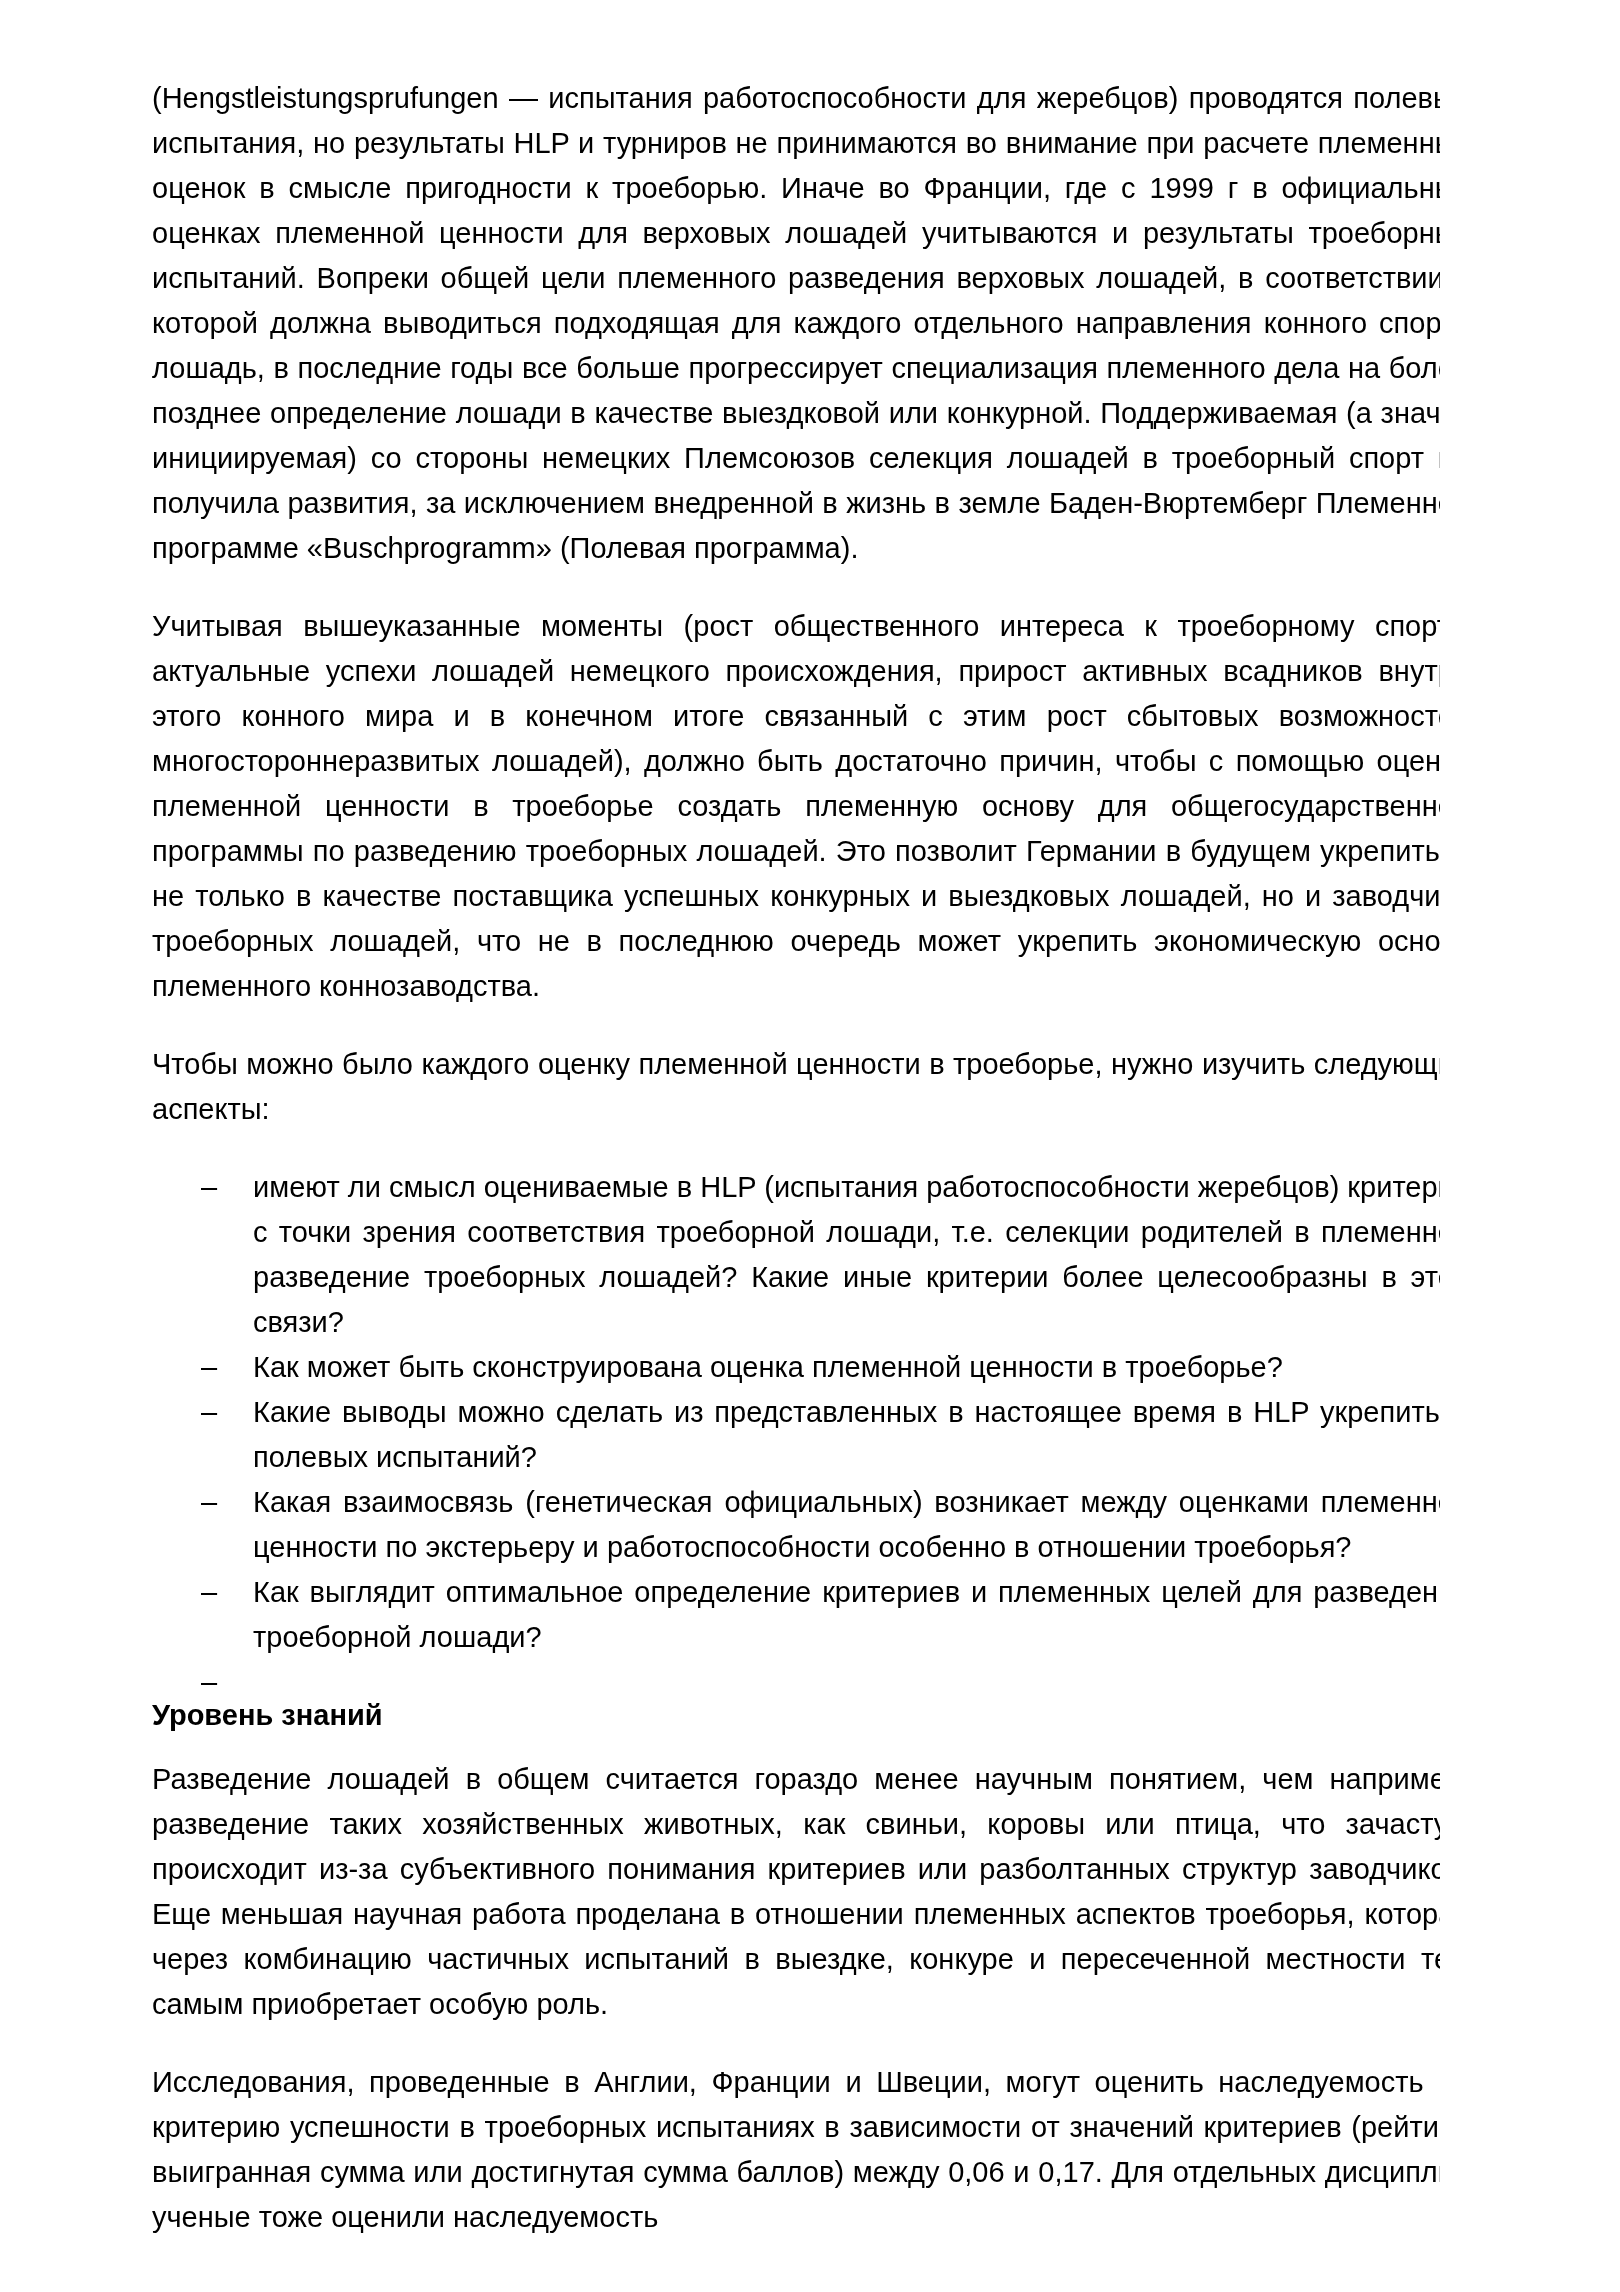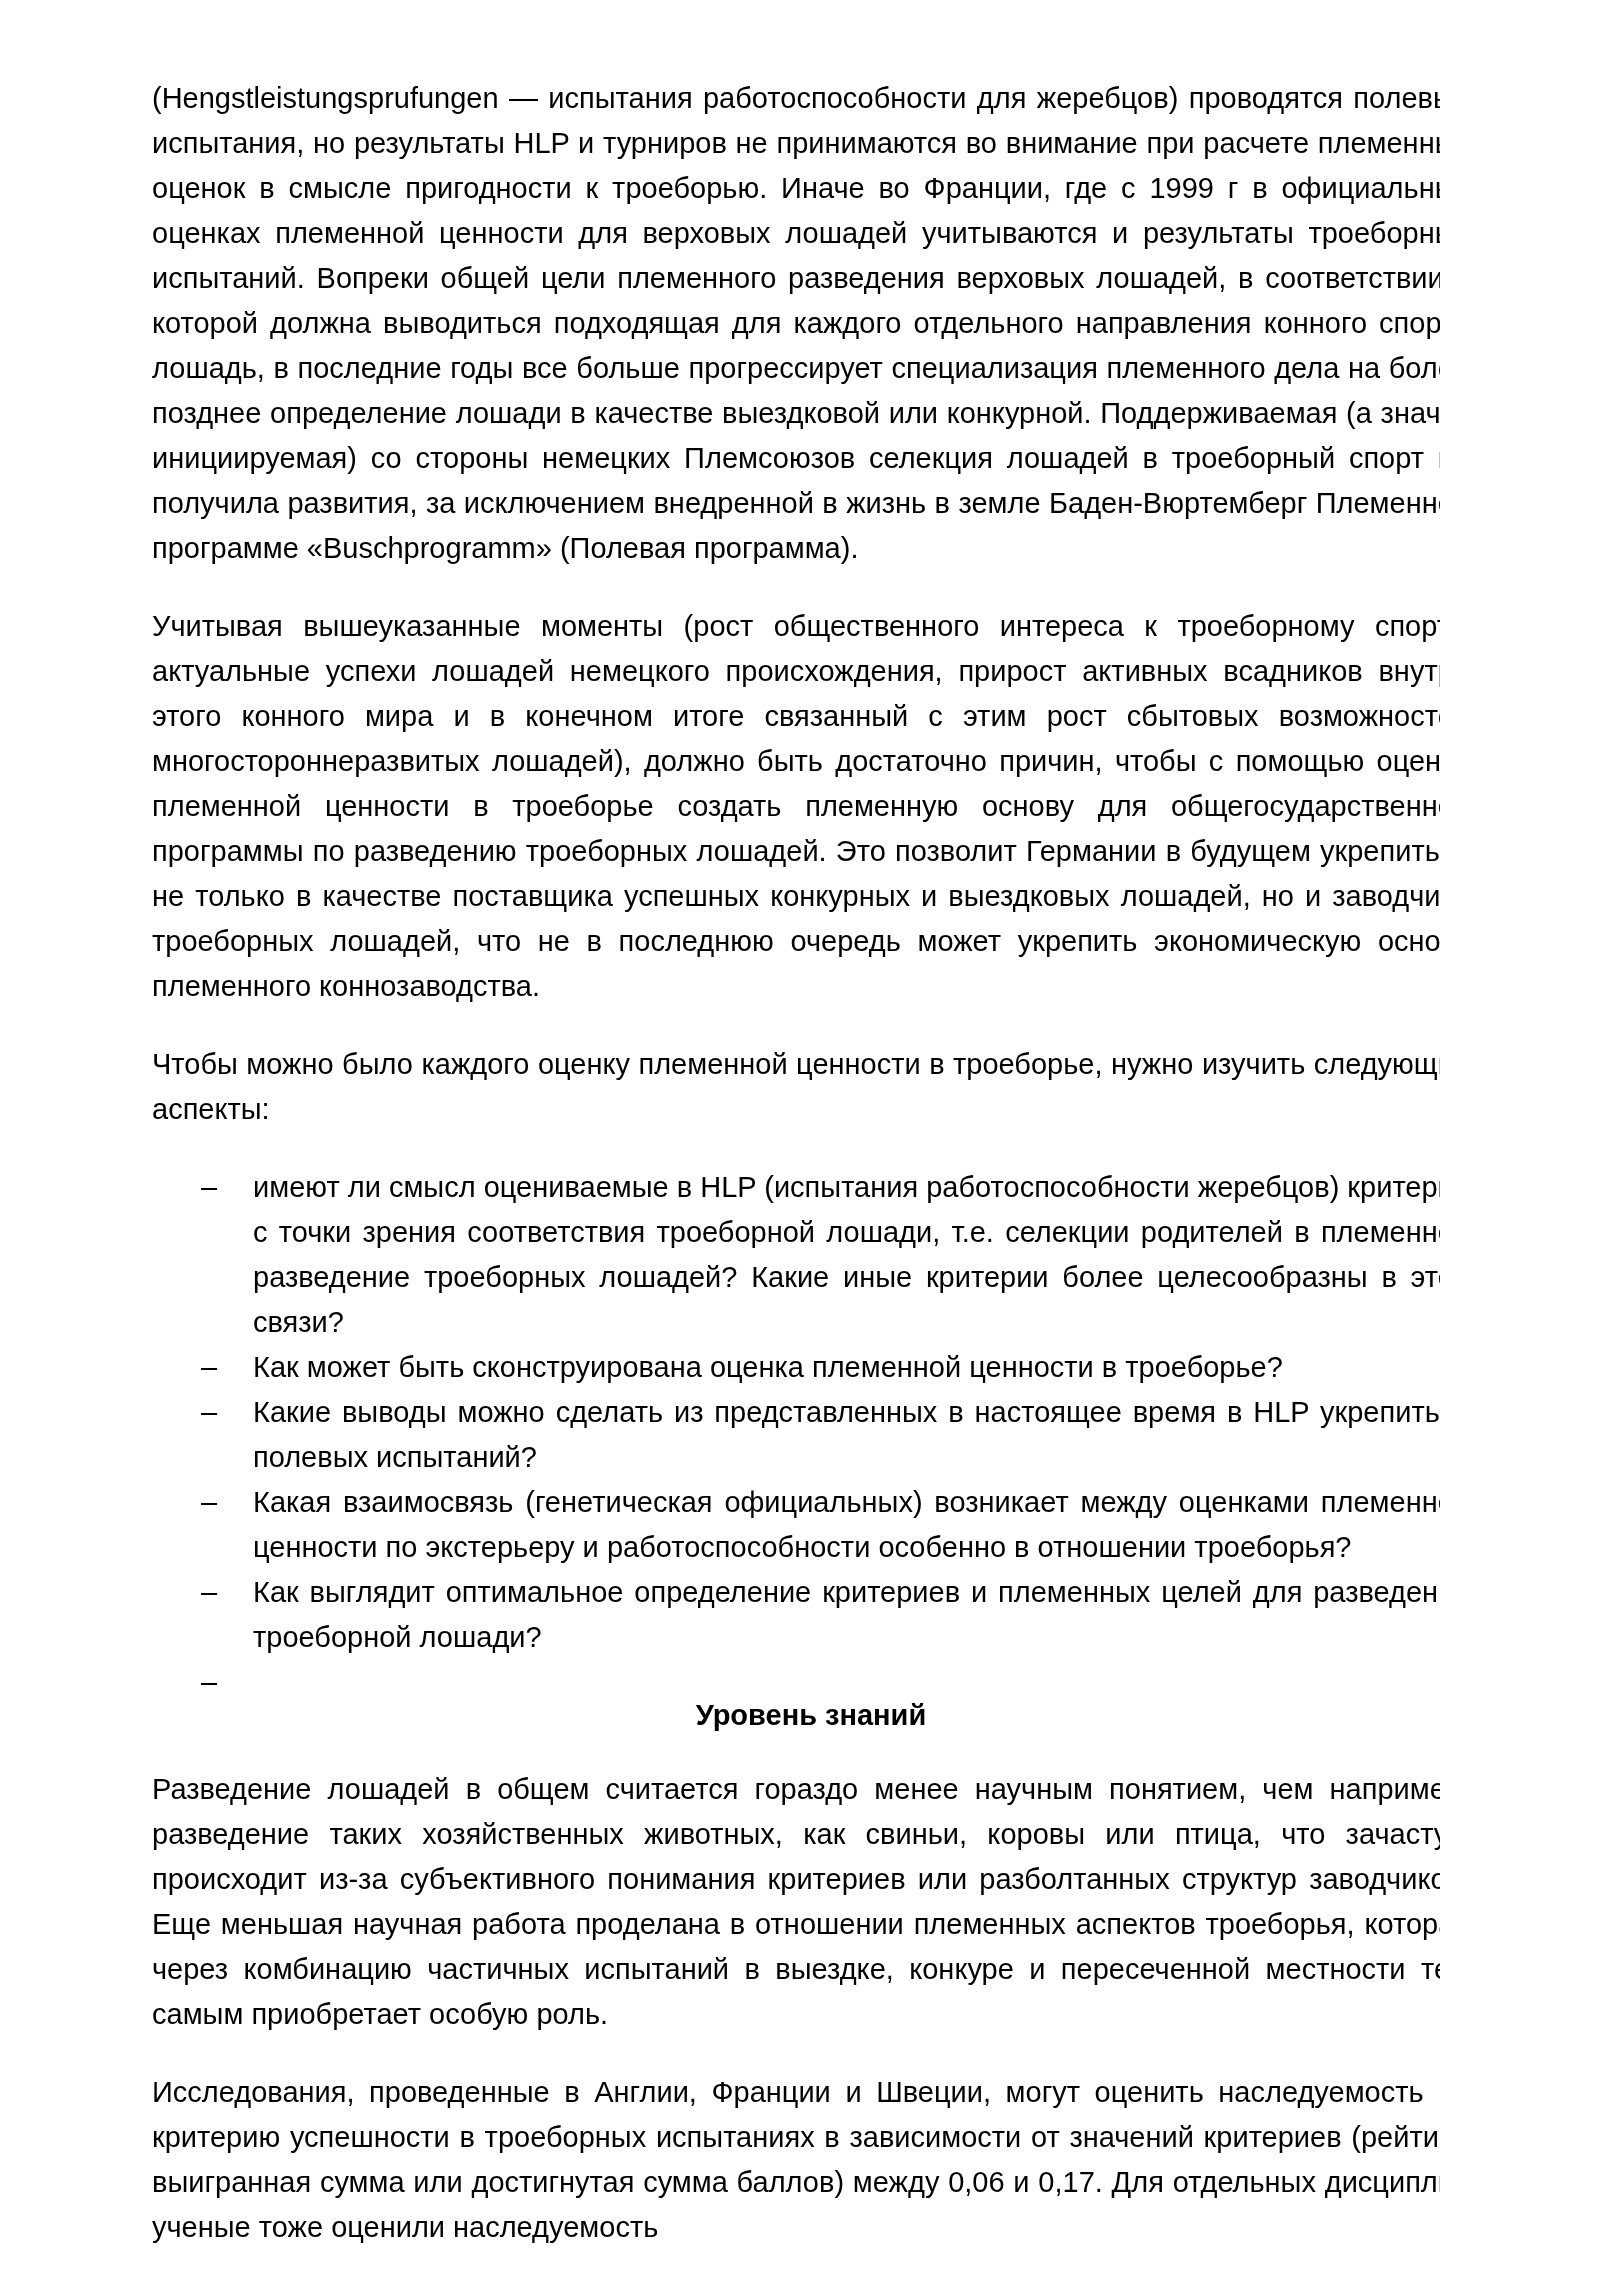--- a/index.html
+++ b/index.html
@@ -32,25 +32,25 @@
     line-height: 45px;
     text-align: justify;
     text-justify: inter-word;
     letter-spacing: 0px;
     word-spacing: 0px;
   }
   p.body-text:last-child {
     margin-bottom: 0;
   }
   h2.section-heading {
-    margin: 0 0 29px 0;
+    margin: 0 0 19px 0;
     font-size: 29px;
     line-height: 45px;
     font-weight: bold;
-    text-align: center;
+    text-align: left;
   }
   ul.dash-list {
     list-style: none;
     margin: 0 0 33px 0;
     padding: 0;
   }
   ul.dash-list li {
     position: relative;
     margin: 0 0 0 0;
     padding-left: 101px;

